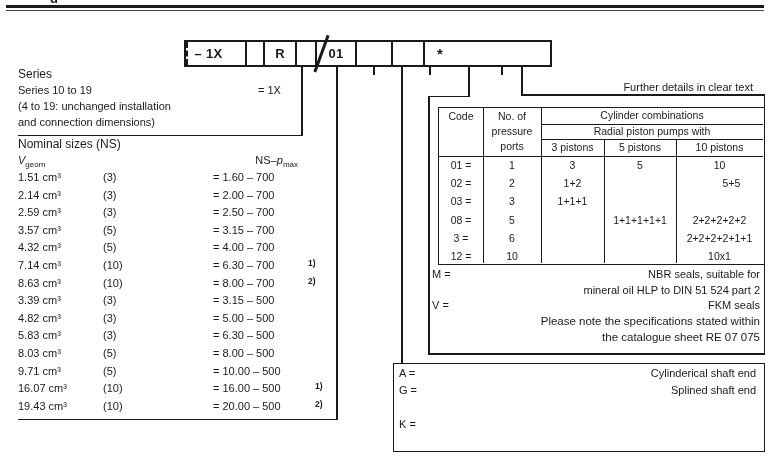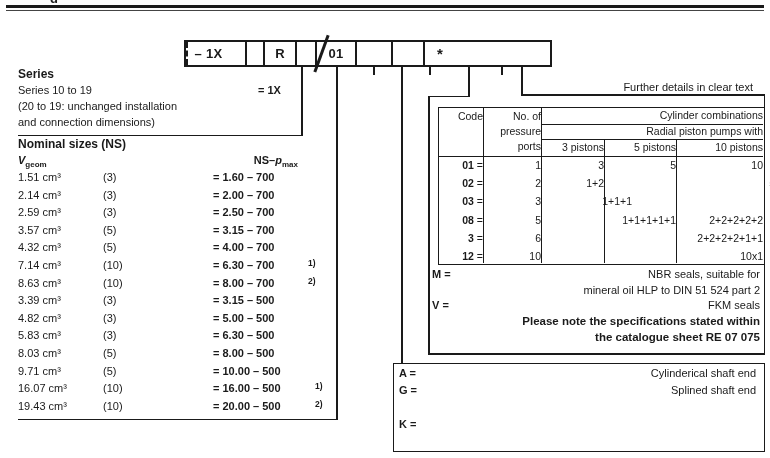--- a/index.html
+++ b/index.html
@@ -3,21 +3,21 @@
 <meta charset="utf-8">
 <style>
   html,body{margin:0;padding:0;background:#fff;}
   #page{
     position:relative;width:770px;height:458px;background:#fff;overflow:hidden;
     font-family:"Liberation Sans","DejaVu Sans",sans-serif;color:#1a1a1a;
   }
   .abs{position:absolute;}
   .line{position:absolute;background:#1a1a1a;}
   .txt{position:absolute;font-size:11px;line-height:13px;white-space:nowrap;}
-  .b{font-weight:bold;}
+  .b{font-weight:normal;}
   .right{text-align:right;}
 
   
   #top-frag{position:absolute;left:50px;top:0;width:20px;height:3px;overflow:hidden;}
   #top-frag span{position:relative;top:-11px;font-size:13px;font-weight:bold;color:#222;}
 
   
   #code-box{
     position:absolute;left:184px;top:40px;width:368px;height:27px;
     border:2px solid #1a1a1a;box-sizing:border-box;display:flex;
@@ -32,21 +32,21 @@
     position:absolute;left:320px;top:34px;width:2.5px;height:39px;background:#1a1a1a;
     transform:rotate(20deg);
   }
 
   
   #ports-table{
     position:absolute;left:438px;top:107px;width:327px;height:158px;
     border:1.5px solid #1a1a1a;box-sizing:border-box;font-size:10.5px;line-height:13px;
   }
   #ports-table .cline{position:absolute;background:#1a1a1a;}
-  .tcell{position:absolute;text-align:right;white-space:nowrap;}
+  .tcell{position:absolute;text-align:center;white-space:nowrap;}
   .trow{position:absolute;left:0;width:100%;height:16px;}
 
   .note-sup{font-size:8.5px;position:relative;top:-3.5px;margin-left:3px;font-weight:bold;}
   .sub{font-size:8px;position:relative;top:2.5px;}
   .it{font-style:italic;}
 
   #shaft-box{
     position:absolute;left:393px;top:363px;width:372px;height:89px;
     border:1.5px solid #1a1a1a;box-sizing:border-box;
   }
@@ -90,21 +90,21 @@
   <div class="line" style="left:428px;top:95.5px;width:1.5px;height:259px;"></div>
   <div class="line" style="left:428px;top:353px;width:337px;height:1.5px;"></div>
   <div class="line" style="left:763.5px;top:94px;width:1.5px;height:260.5px;"></div>
 
   <div class="line" style="left:521px;top:67px;width:1.5px;height:28px;"></div>
   <div class="line" style="left:521px;top:94px;width:244px;height:1.5px;"></div>
 
   <div class="txt b" style="left:18px;top:68px;font-size:12px;">Series</div>
   <div class="txt" style="left:18px;top:84px;">Series 10 to 19</div>
   <div class="txt b" style="left:258px;top:84px;">= 1X</div>
-  <div class="txt" style="left:18px;top:100px;">(20 to 19: unchanged installation</div>
+  <div class="txt" style="left:18px;top:100px;">(4 to 19: unchanged installation</div>
   <div class="txt" style="left:18px;top:116px;">and connection dimensions)</div>
 
   <div class="txt b" style="left:18px;top:138px;font-size:12px;">Nominal sizes (NS)</div>
   <div class="txt" style="left:18px;top:154px;">
     <span class="b it">V</span><span class="sub b">geom</span>
   </div>
   <div class="txt right" style="left:200px;top:154px;width:98px;">
     <span class="b">NS–</span><span class="b it">p</span><span class="sub b">max</span>
   </div>
 
@@ -157,21 +157,21 @@
     <div class="trow" style="top:69px;">
         <span class="tcell" style="left:0;width:44px;"><span class="b">02</span> <span>=</span></span>
         <span class="tcell" style="left:44px;width:58px;">2</span>
         <span class="tcell" style="left:102px;width:63px;">1+2</span>
         <span class="tcell" style="left:165px;width:72px;"></span>
         <span class="tcell" style="left:237px;width:111px;">5+5</span>
       </div>
     <div class="trow" style="top:87px;">
         <span class="tcell" style="left:0;width:44px;"><span class="b">03</span> <span>=</span></span>
         <span class="tcell" style="left:44px;width:58px;">3</span>
-        <span class="tcell" style="left:102px;width:63px;padding-left:28px;">1+1+1</span>
+        <span class="tcell" style="left:102px;width:63px;">1+1+1</span>
         <span class="tcell" style="left:165px;width:72px;"></span>
         <span class="tcell" style="left:237px;width:87px;"></span>
       </div>
     <div class="trow" style="top:106px;">
         <span class="tcell" style="left:0;width:44px;"><span class="b">08</span> <span>=</span></span>
         <span class="tcell" style="left:44px;width:58px;">5</span>
         <span class="tcell" style="left:102px;width:63px;"></span>
         <span class="tcell" style="left:165px;width:72px;">1+1+1+1+1</span>
         <span class="tcell" style="left:237px;width:87px;">2+2+2+2+2</span>
       </div>

